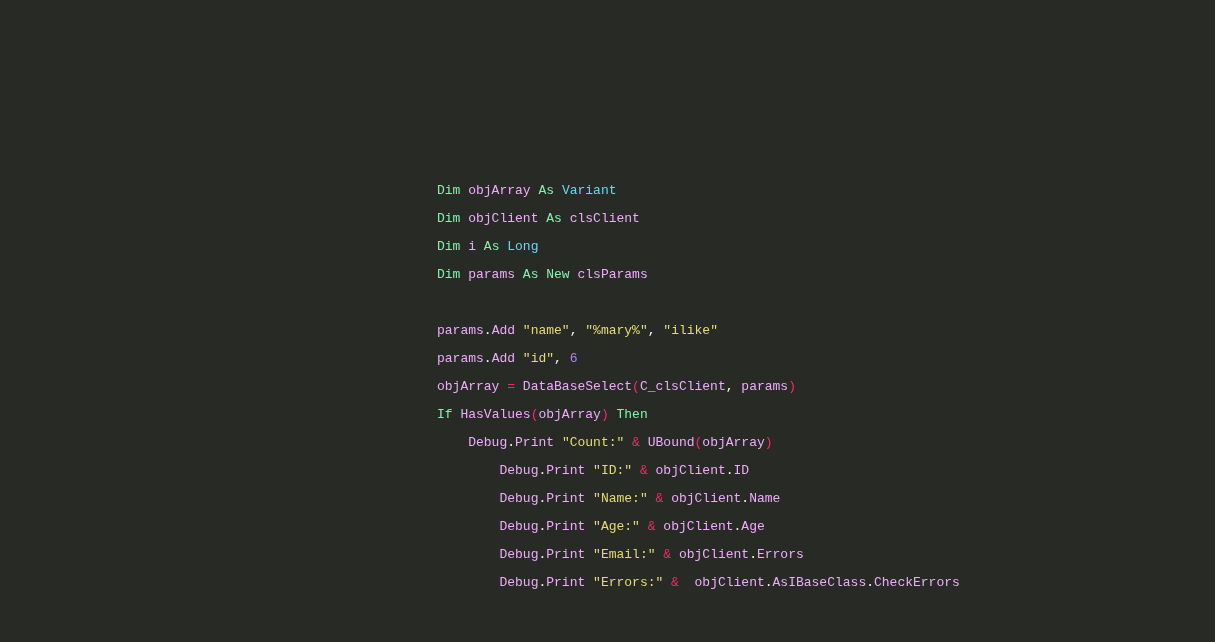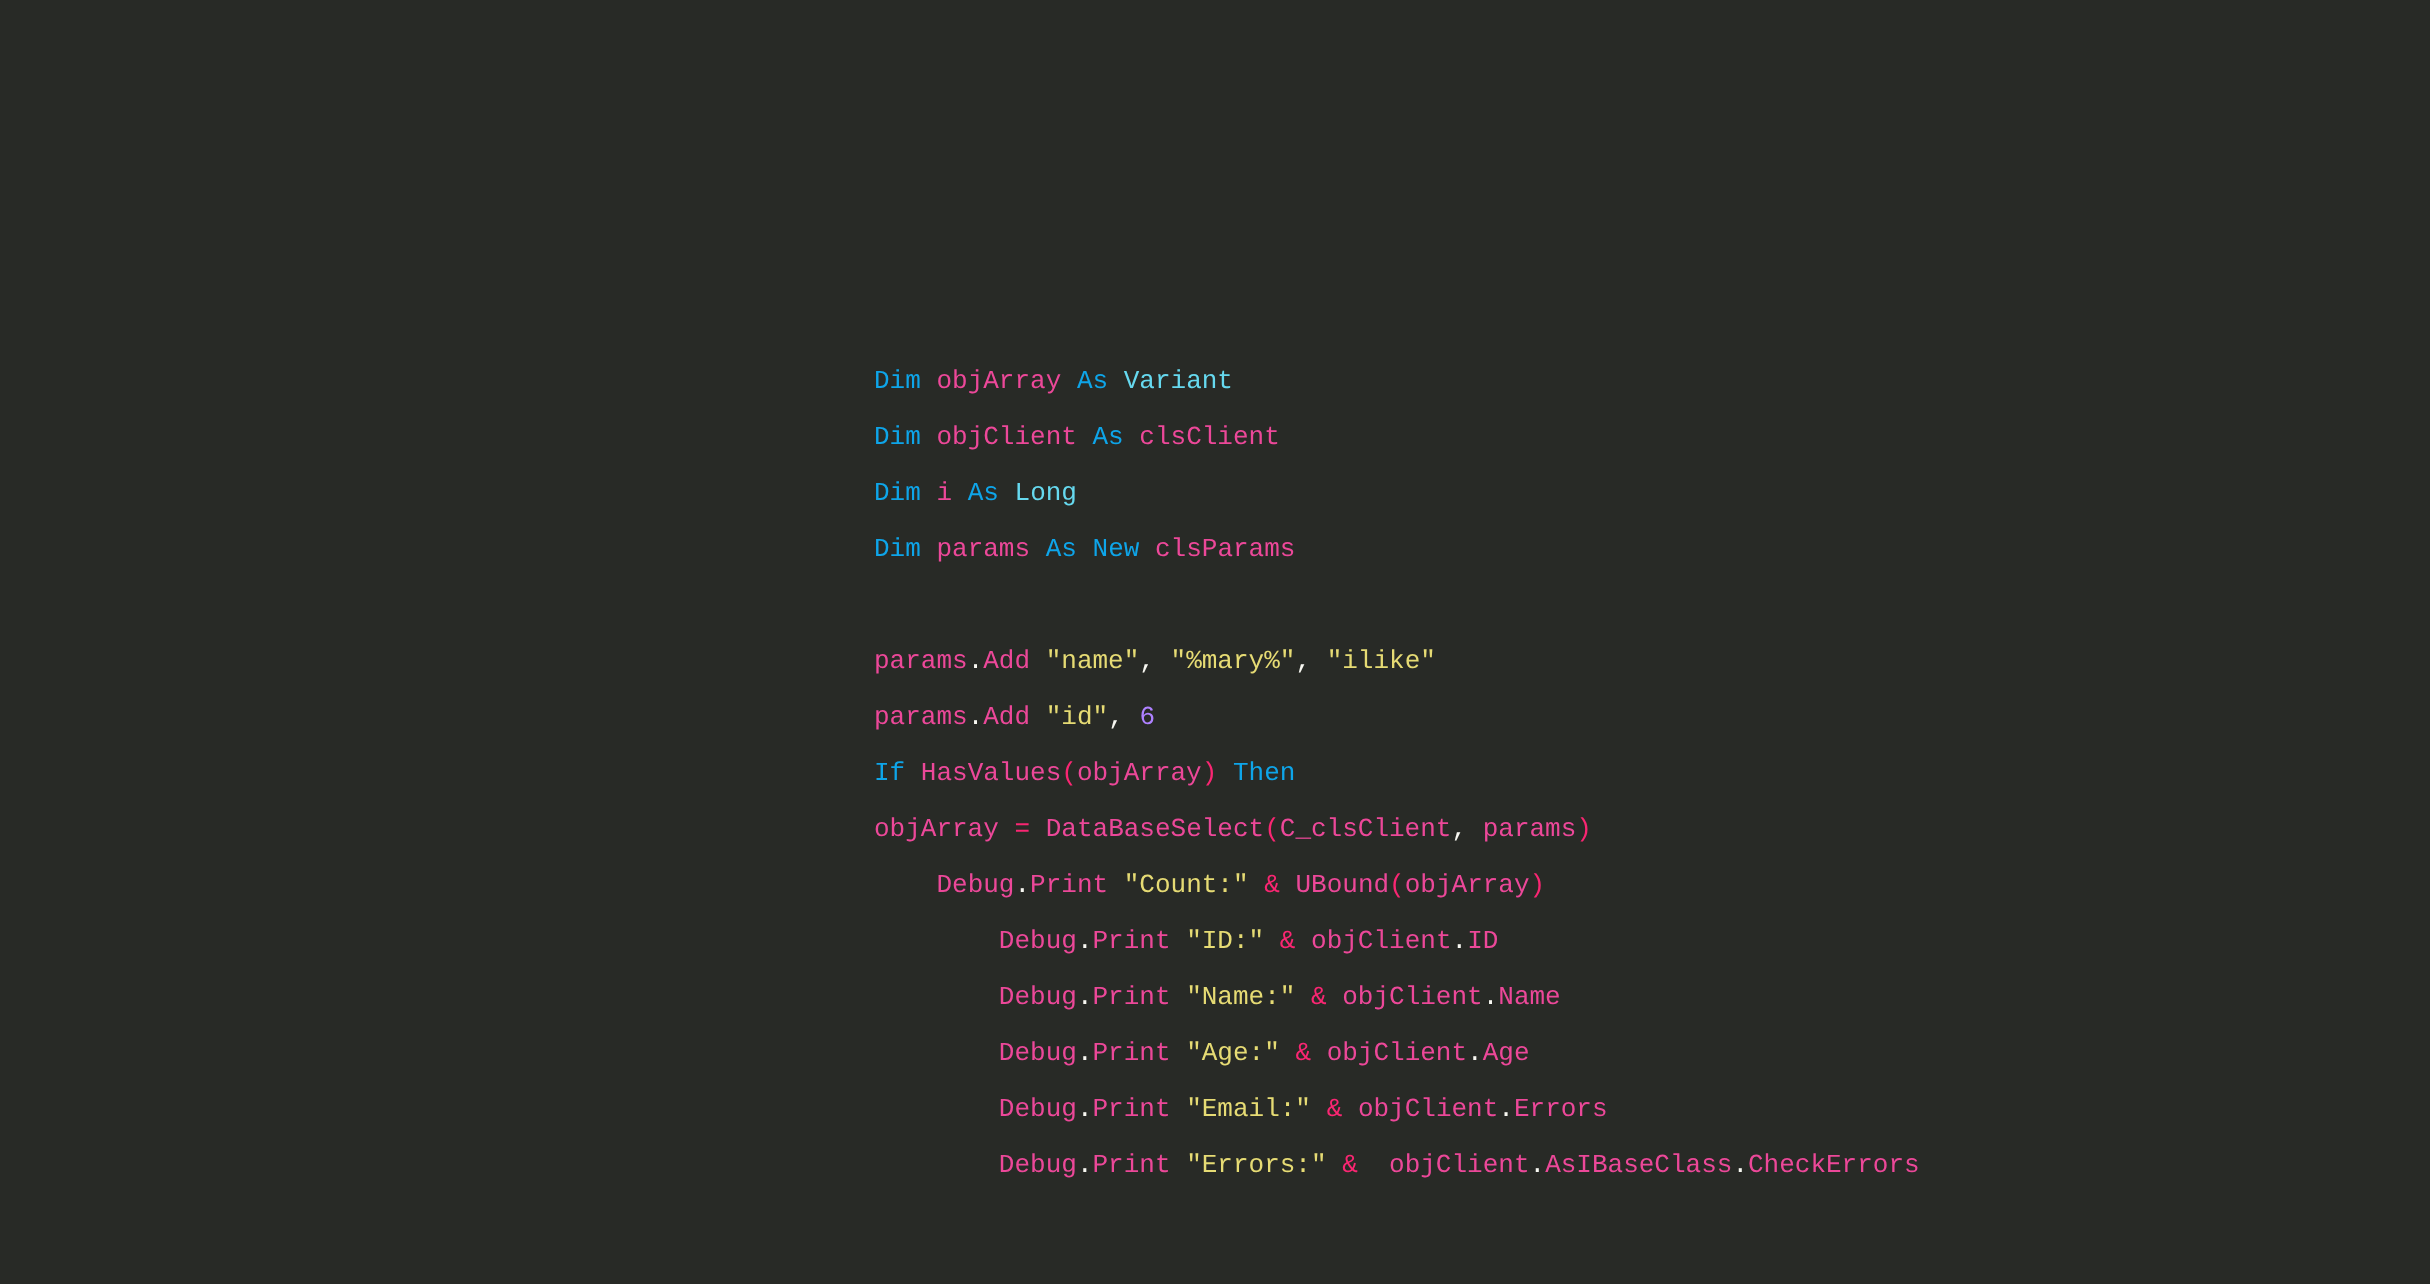--- a/index.html
+++ b/index.html
@@ -16,25 +16,25 @@
       line-height: 14px;
       overflow: hidden;
     }
     .code-container {
       position: absolute;
       left: 437px;
       top: 170px;
       white-space: pre;
     }
     .tok-keyword {
-      color: #0ea5e9;
+      color: #86efac;
       margin-top: 14px;
     }
     .tok-identifier {
-      color: #ec4899;
+      color: #f0abfc;
     }
     .tok-type {
       color: #66d9ef;
     }
     .tok-string {
       color: #e6db74;
     }
     .tok-number {
       color: #ae81ff;
     }
@@ -49,22 +49,22 @@
 <body>
 
 <div class="code-container">
 <div><span class="tok-keyword">Dim</span> <span class="tok-identifier">objArray</span> <span class="tok-keyword">As</span> <span class="tok-type">Variant</span></div>
 <div><span class="tok-keyword">Dim</span> <span class="tok-identifier">objClient</span> <span class="tok-keyword">As</span> <span class="tok-identifier">clsClient</span></div>
 <div><span class="tok-keyword">Dim</span> <span class="tok-identifier">i</span> <span class="tok-keyword">As</span> <span class="tok-type">Long</span></div>
 <div><span class="tok-keyword">Dim</span> <span class="tok-identifier">params</span> <span class="tok-keyword">As</span> <span class="tok-keyword">New</span> <span class="tok-identifier">clsParams</span></div>
 <div>&nbsp;</div>
 <div><span class="tok-identifier">params</span><span class="tok-punctuation">.</span><span class="tok-identifier">Add</span> <span class="tok-string">"name"</span><span class="tok-punctuation">,</span> <span class="tok-string">"%mary%"</span><span class="tok-punctuation">,</span> <span class="tok-string">"ilike"</span></div>
 <div><span class="tok-identifier">params</span><span class="tok-punctuation">.</span><span class="tok-identifier">Add</span> <span class="tok-string">"id"</span><span class="tok-punctuation">,</span> <span class="tok-number">6</span></div>
+<div><span class="tok-identifier">objArray</span> <span class="tok-operator">=</span> <span class="tok-identifier">DataBaseSelect</span><span class="tok-operator">(</span><span class="tok-identifier">C_clsClient</span><span class="tok-punctuation">,</span> <span class="tok-identifier">params</span><span class="tok-operator">)</span></div>
 <div><span class="tok-keyword">If</span> <span class="tok-identifier">HasValues</span><span class="tok-operator">(</span><span class="tok-identifier">objArray</span><span class="tok-operator">)</span> <span class="tok-keyword">Then</span></div>
-<div><span class="tok-identifier">objArray</span> <span class="tok-operator">=</span> <span class="tok-identifier">DataBaseSelect</span><span class="tok-operator">(</span><span class="tok-identifier">C_clsClient</span><span class="tok-punctuation">,</span> <span class="tok-identifier">params</span><span class="tok-operator">)</span></div>
 <div>    <span class="tok-identifier">Debug</span><span class="tok-punctuation">.</span><span class="tok-identifier">Print</span> <span class="tok-string">"Count:"</span> <span class="tok-operator">&amp;</span> <span class="tok-identifier">UBound</span><span class="tok-operator">(</span><span class="tok-identifier">objArray</span><span class="tok-operator">)</span></div>
 <div>        <span class="tok-identifier">Debug</span><span class="tok-punctuation">.</span><span class="tok-identifier">Print</span> <span class="tok-string">"ID:"</span> <span class="tok-operator">&amp;</span> <span class="tok-identifier">objClient</span><span class="tok-punctuation">.</span><span class="tok-identifier">ID</span></div>
 <div>        <span class="tok-identifier">Debug</span><span class="tok-punctuation">.</span><span class="tok-identifier">Print</span> <span class="tok-string">"Name:"</span> <span class="tok-operator">&amp;</span> <span class="tok-identifier">objClient</span><span class="tok-punctuation">.</span><span class="tok-identifier">Name</span></div>
 <div>        <span class="tok-identifier">Debug</span><span class="tok-punctuation">.</span><span class="tok-identifier">Print</span> <span class="tok-string">"Age:"</span> <span class="tok-operator">&amp;</span> <span class="tok-identifier">objClient</span><span class="tok-punctuation">.</span><span class="tok-identifier">Age</span></div>
 <div>        <span class="tok-identifier">Debug</span><span class="tok-punctuation">.</span><span class="tok-identifier">Print</span> <span class="tok-string">"Email:"</span> <span class="tok-operator">&amp;</span> <span class="tok-identifier">objClient</span><span class="tok-punctuation">.</span><span class="tok-identifier">Errors</span></div>
 <div>        <span class="tok-identifier">Debug</span><span class="tok-punctuation">.</span><span class="tok-identifier">Print</span> <span class="tok-string">"Errors:"</span> <span class="tok-operator">&amp;</span>  <span class="tok-identifier">objClient</span><span class="tok-punctuation">.</span><span class="tok-identifier">AsIBaseClass</span><span class="tok-punctuation">.</span><span class="tok-identifier">CheckErrors</span></div>
 
 
 
 

